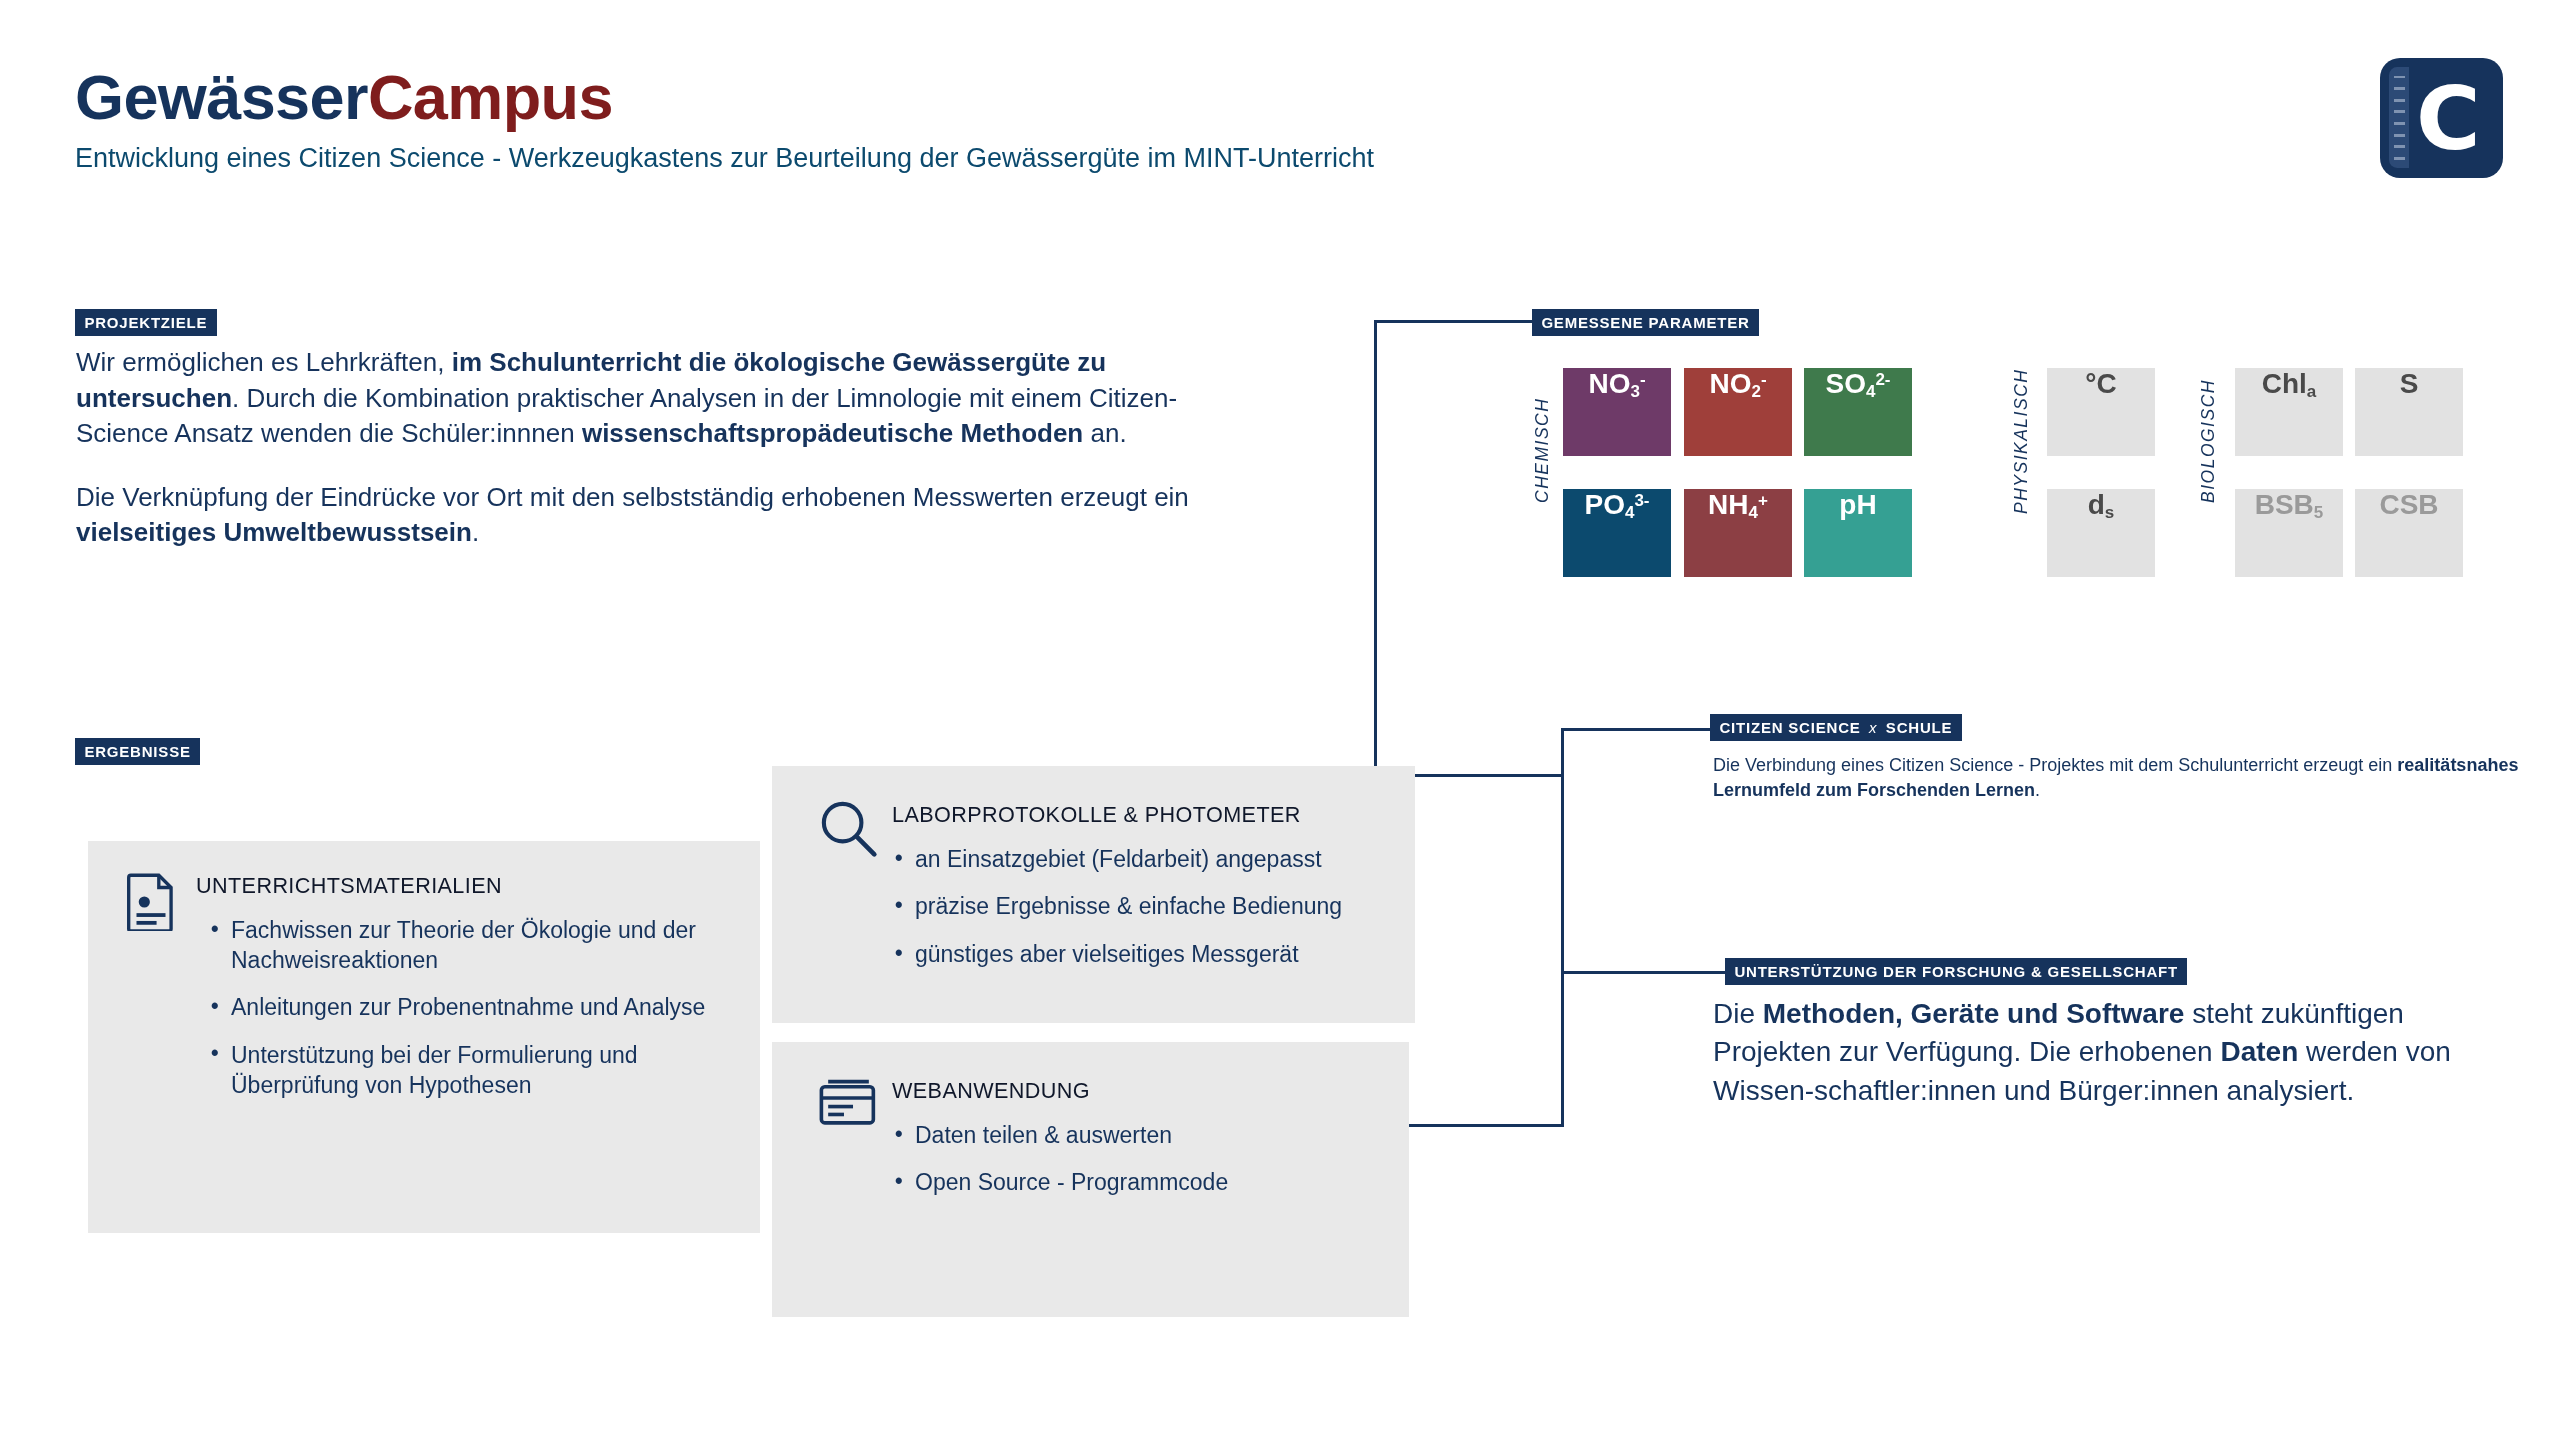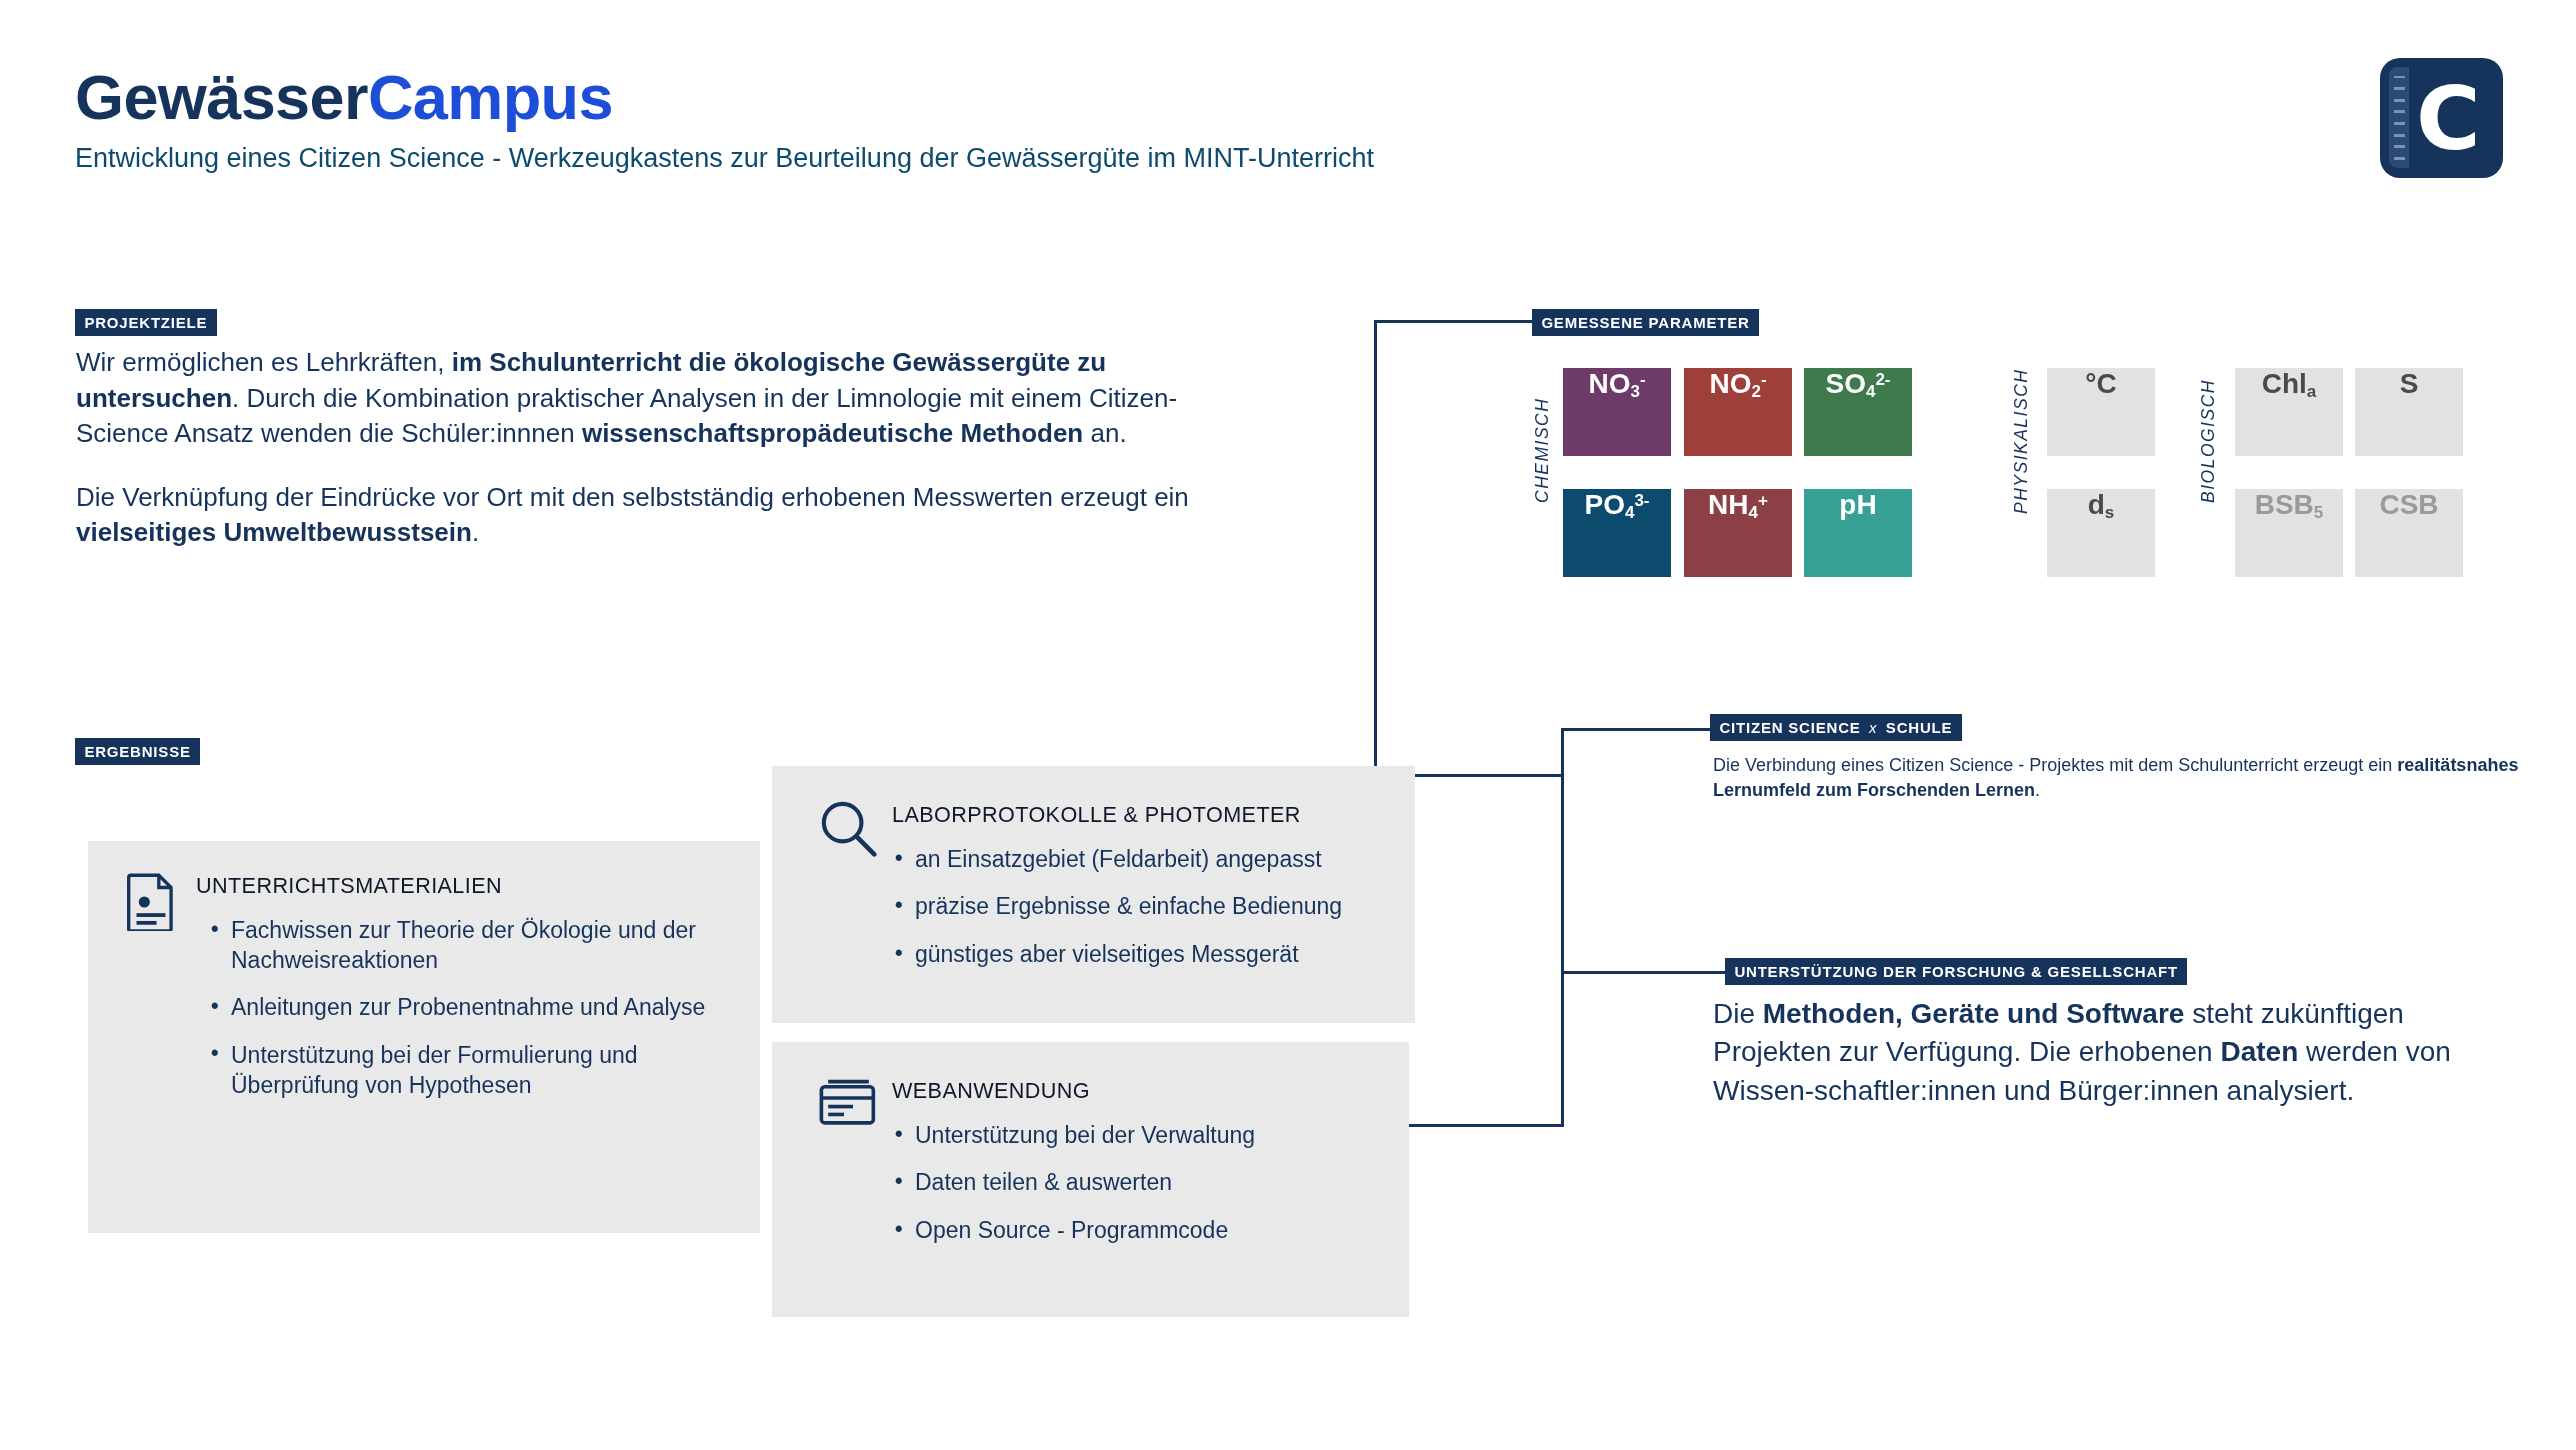--- a/index.html
+++ b/index.html
@@ -16,21 +16,21 @@
   }
   .page { position: relative; width: 2576px; height: 1451px; }
 
   
   #header { position: absolute; left: 75px; top: 64px; }
   #title {
     font-size: 63px; font-weight: bold; letter-spacing: -0.6px;
     line-height: 1.05; white-space: nowrap;
   }
   #title .part1 { color: #16335c; }
-  #title .part2 { color: #1d4ed8; text-align: center; }
+  #title .part2 { color: #7f1d1d; text-align: center; }
   #subtitle {
     margin-top: 13px;
     font-size: 27px; color: #0c4a6e; white-space: nowrap;
   }
 
   
   #logo {
     position: absolute; left: 2380px; top: 58px;
     width: 123px; height: 120px;
     background: #16335c; border-radius: 20px;
@@ -229,21 +229,20 @@
       <svg width="61" height="53" viewBox="0 0 54 46">
         <rect x="3" y="9" width="46" height="32" rx="3" fill="none" stroke="#16335c" stroke-width="3.2"></rect>
         <line x1="3" y1="19" x2="49" y2="19" stroke="#16335c" stroke-width="3.2"></line>
         <line x1="9" y1="4.5" x2="45" y2="4.5" stroke="#16335c" stroke-width="3.2"></line>
         <rect x="9" y="25" width="22" height="3.2" fill="#16335c"></rect>
         <rect x="9" y="32" width="14" height="3.2" fill="#16335c"></rect>
       </svg>
     </div>
     <div class="card-head">WEBANWENDUNG</div>
     <ul class="bullets">
-      <li>Unterstützung bei der Verwaltung</li>
       <li>Daten teilen &amp; auswerten</li>
       <li>Open Source - Programmcode</li>
     </ul>
   </div>
 
   <div id="params-tag" class="tag">GEMESSENE PARAMETER</div>
 
   <div class="group-label" id="lbl-chem">CHEMISCH</div>
   <div class="group-label" id="lbl-phys">PHYSIKALISCH</div>
   <div class="group-label" id="lbl-bio">BIOLOGISCH</div>

